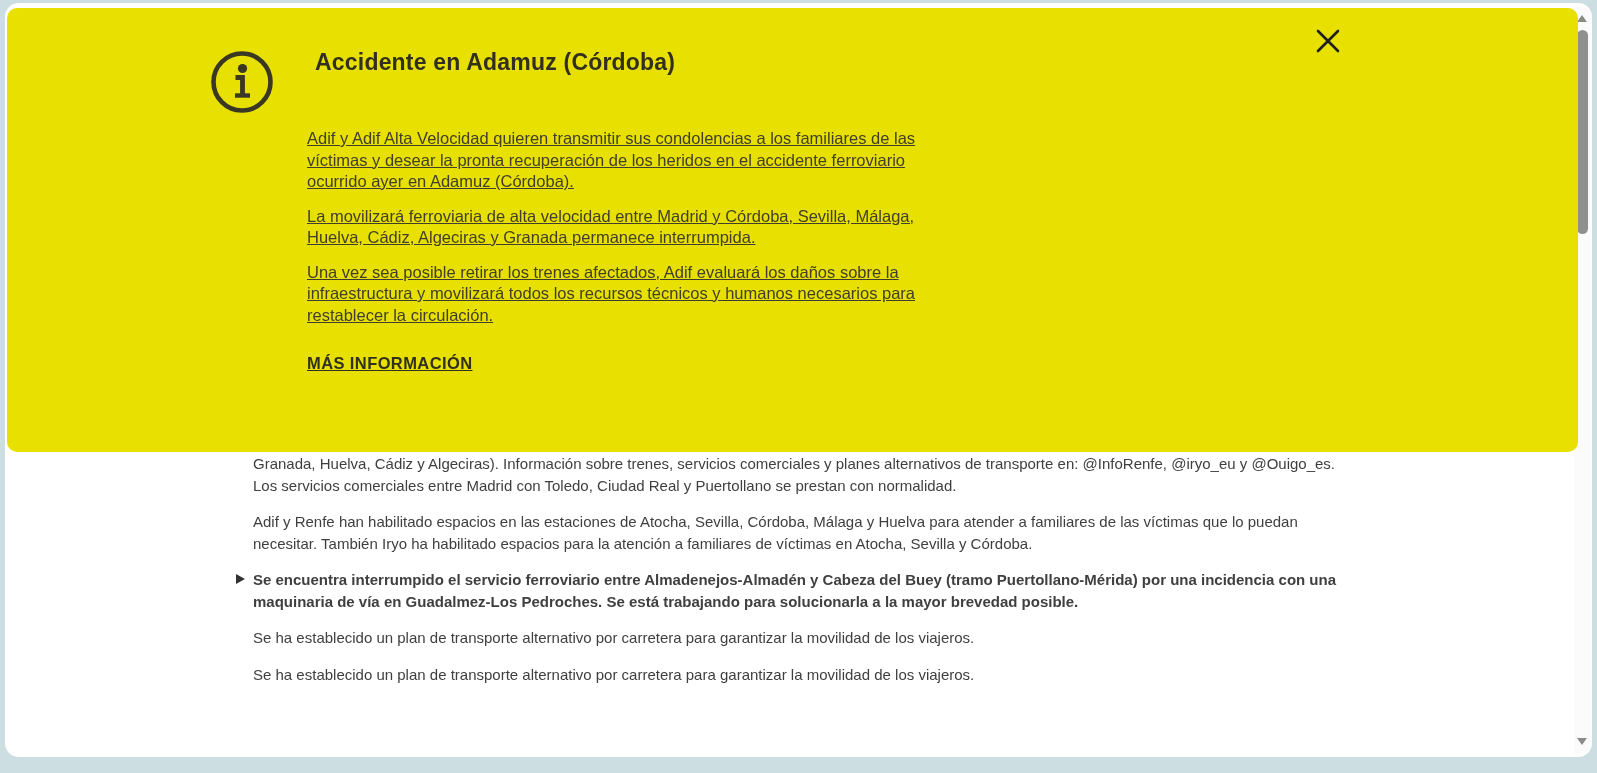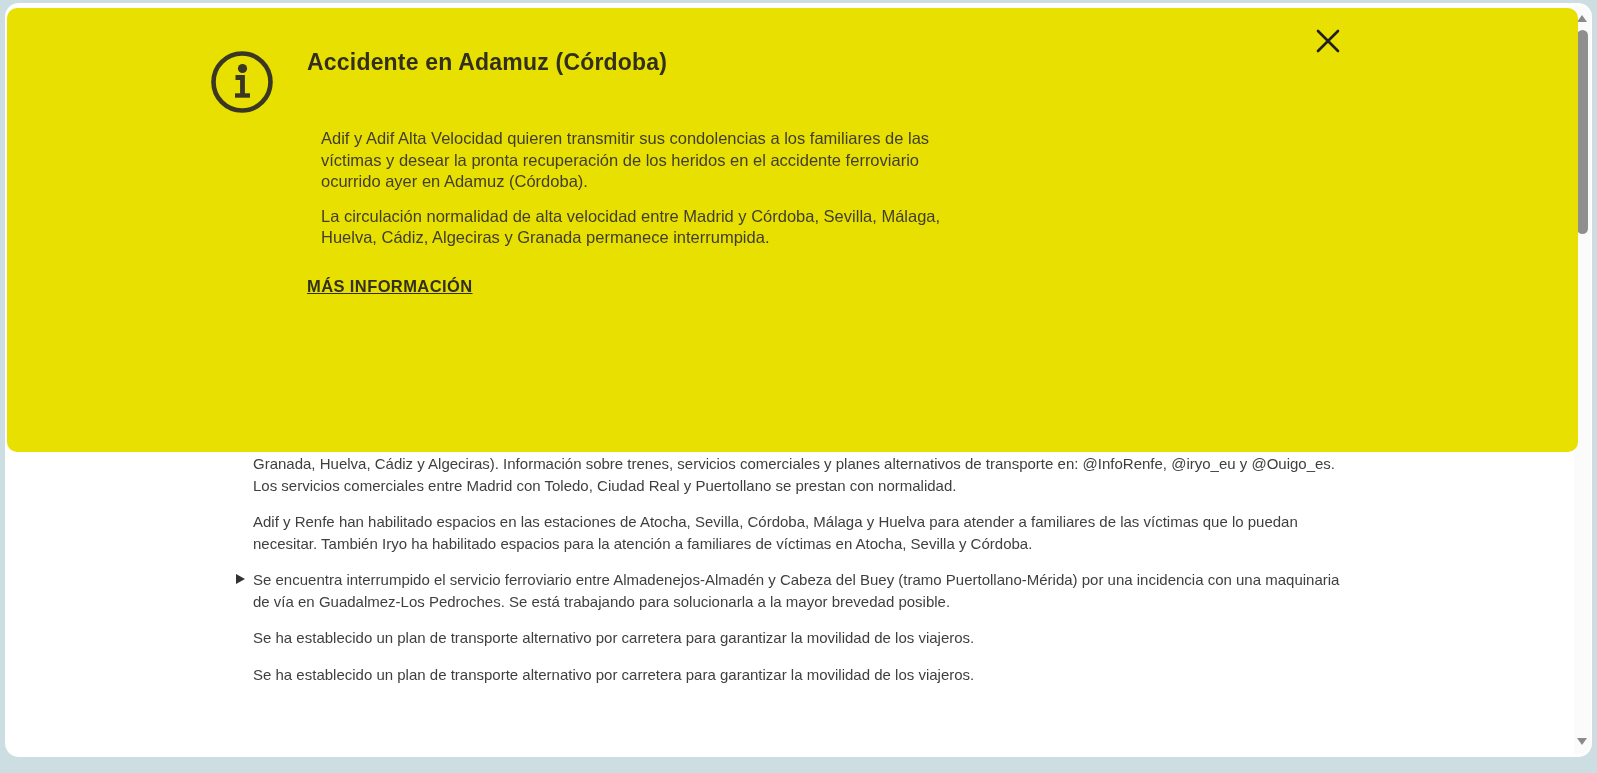--- a/index.html
+++ b/index.html
@@ -32,21 +32,21 @@
   .sb-thumb{
     position:absolute;left:3px;top:24px;width:11px;height:204px;
     background:#8f8f8f;border-radius:6px;
   }
   
   .content{
     position:absolute;left:248px;top:450px;width:1098px;
     font-size:15px;line-height:21.5px;color:#3f3f3f;
   }
   .content p{margin:0 0 15px;}
-  .bullet{position:relative;margin:4px 0 15px;}
+  .bullet{position:relative;margin:4px 0 15px;font-weight:bold;}
   .bullet p{margin:0;}
   .tri{
     position:absolute;left:-17px;top:5px;width:0;height:0;
     border-top:5.5px solid transparent;border-bottom:5.5px solid transparent;
     border-left:9px solid #323232;
   }
   
   .alert{
     position:absolute;left:2px;top:5px;width:1571px;height:444px;
     background:#e8e000;border-radius:10px;
@@ -54,24 +54,24 @@
   .alert-icon{position:absolute;left:202px;top:41px;width:66px;height:66px;}
   .alert-close{
     position:absolute;left:1303px;top:16px;width:36px;height:36px;
     background:transparent;border:none;padding:4px;cursor:pointer;
   }
   .alert-body{
     position:absolute;left:300px;top:40px;width:660px;
     color:#413e2b;font-size:16.5px;line-height:21.5px;
   }
   .alert-body h1{
-    margin:0 0 52px;font-size:23px;line-height:28px;font-weight:bold;
+    margin:0 8px 52px;font-size:23px;line-height:28px;font-weight:bold;
     color:#32301d;letter-spacing:0.2px;
   }
-  .alert-body p{margin:0 14px 13px;}
+  .alert-body p{margin:0 0 13px;text-decoration:underline;}
   .green-link{color:#26792f;text-decoration:underline;cursor:pointer;}
   .ext-icon{display:inline-block;width:15px;height:15px;vertical-align:-2px;margin:0 2px;}
   .more-info{
     display:inline-block;margin-top:14px;font-weight:bold;font-size:16.5px;
     color:#32301d;text-decoration:underline;letter-spacing:0.4px;cursor:pointer;text-align:center;
   }
 </style>
 </head>
 <body>
 
@@ -109,19 +109,20 @@
 
     <button class="alert-close">
       <svg width="26" height="26" viewBox="0 0 26 26">
         <path d="M3 3 L23 23 M23 3 L3 23" stroke="#1f1f1d" stroke-width="2.6" stroke-linecap="round"></path>
       </svg>
     </button>
 
     <div class="alert-body">
       <h1>Accidente en Adamuz (Córdoba)</h1>
       <p>Adif y Adif Alta Velocidad quieren transmitir sus condolencias a los familiares de las víctimas y desear la pronta recuperación de los heridos en el accidente ferroviario ocurrido ayer en Adamuz (Córdoba).</p>
-      <p>La circulación normalidad de alta velocidad entre Madrid y Córdoba, Sevilla, Málaga, Huelva, Cádiz, Algeciras y Granada permanece interrumpida.</p>
+      <p>La movilizará ferroviaria de alta velocidad entre Madrid y Córdoba, Sevilla, Málaga, Huelva, Cádiz, Algeciras y Granada permanece interrumpida.</p>
+      <p>Una vez sea posible retirar los trenes afectados, Adif evaluará los daños sobre la infraestructura y movilizará todos los recursos técnicos y humanos necesarios para restablecer la circulación.</p>
       <a class="more-info">MÁS INFORMACIÓN</a>
     </div>
 
   </div>
 
 </div>
 
 </body></html>

